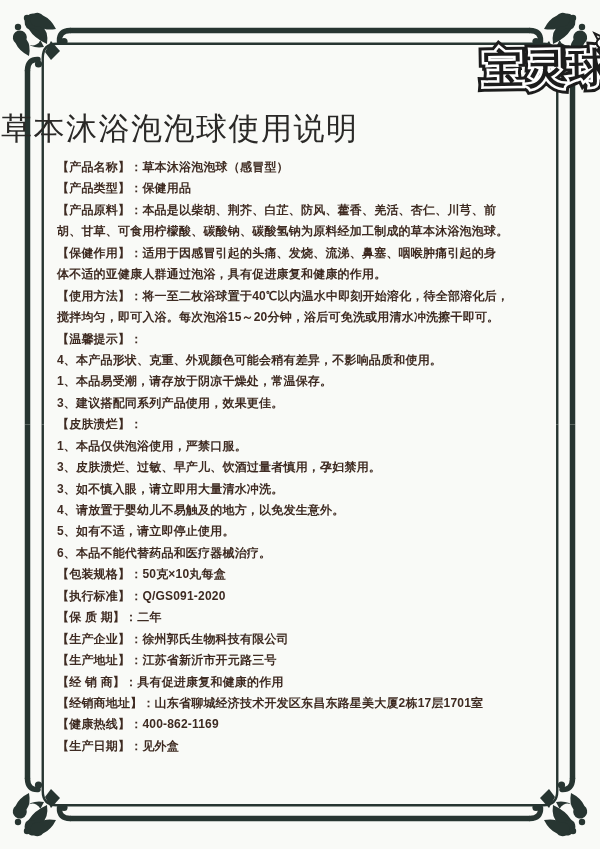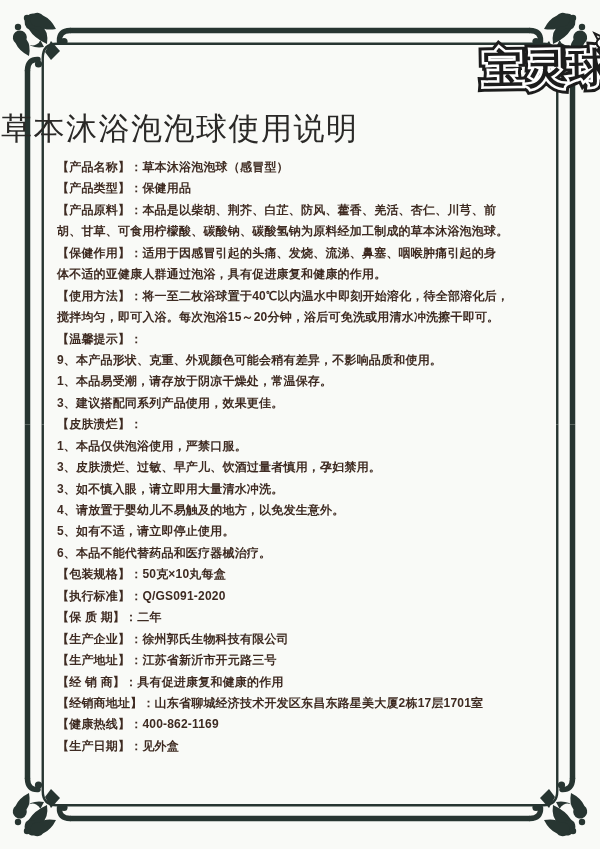--- a/index.html
+++ b/index.html
@@ -87,21 +87,21 @@
 <div class="content">
   <div>【产品名称】：草本沐浴泡泡球（感冒型）</div>
   <div>【产品类型】：保健用品</div>
   <div>【产品原料】：本品是以柴胡、荆芥、白芷、防风、藿香、羌活、杏仁、川芎、前</div>
   <div>胡、甘草、可食用柠檬酸、碳酸钠、碳酸氢钠为原料经加工制成的草本沐浴泡泡球。</div>
   <div>【保健作用】：适用于因感冒引起的头痛、发烧、流涕、鼻塞、咽喉肿痛引起的身</div>
   <div>体不适的亚健康人群通过泡浴，具有促进康复和健康的作用。</div>
   <div>【使用方法】：将一至二枚浴球置于40℃以内温水中即刻开始溶化，待全部溶化后，</div>
   <div>搅拌均匀，即可入浴。每次泡浴15～20分钟，浴后可免洗或用清水冲洗擦干即可。</div>
   <div>【温馨提示】：</div>
-  <div>9、本产品形状、克重、外观颜色可能会稍有差异，不影响品质和使用。</div>
+  <div>4、本产品形状、克重、外观颜色可能会稍有差异，不影响品质和使用。</div>
   <div>1、本品易受潮，请存放于阴凉干燥处，常温保存。</div>
   <div>3、建议搭配同系列产品使用，效果更佳。</div>
   <div>【皮肤溃烂】：</div>
   <div>1、本品仅供泡浴使用，严禁口服。</div>
   <div>3、皮肤溃烂、过敏、早产儿、饮酒过量者慎用，孕妇禁用。</div>
   <div>3、如不慎入眼，请立即用大量清水冲洗。</div>
   <div>4、请放置于婴幼儿不易触及的地方，以免发生意外。</div>
   <div>5、如有不适，请立即停止使用。</div>
   <div>6、本品不能代替药品和医疗器械治疗。</div>
   <div>【包装规格】：50克×10丸每盒</div>

